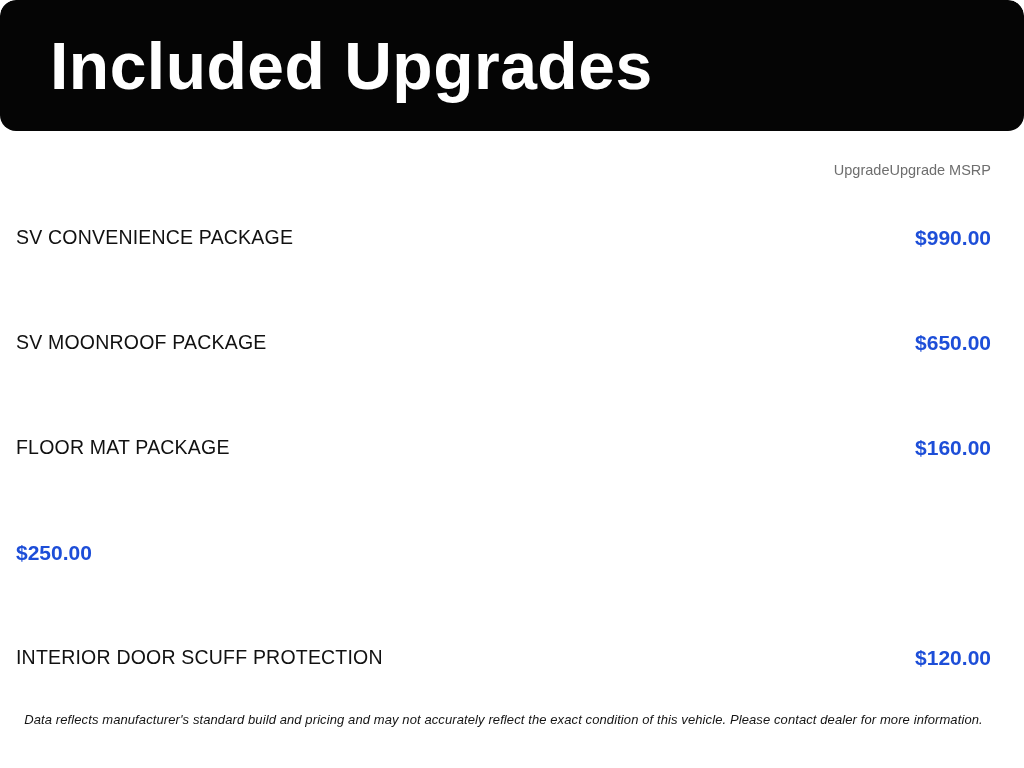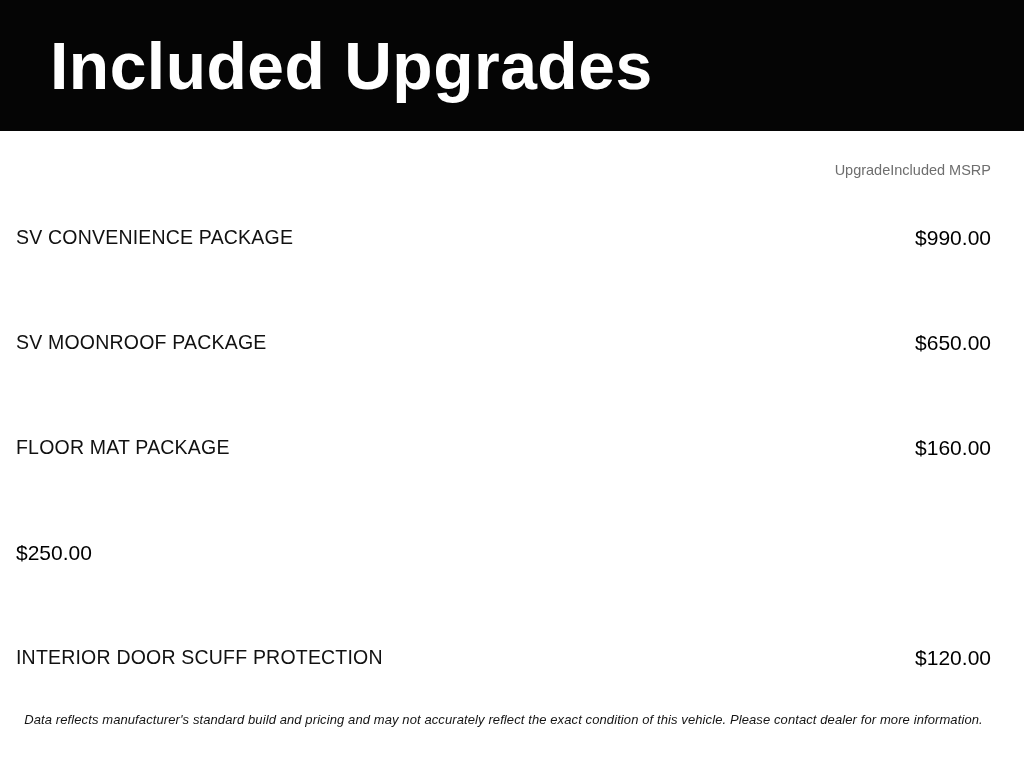--- a/index.html
+++ b/index.html
@@ -1,15 +1,15 @@
 <!DOCTYPE html>
 <html><head>
 <meta charset="utf-8">
 <style>
-  * { margin: 0; padding: 0; box-sizing: border-box; }
+  * { margin: 0; padding: 0; box-sizing: border-box; border-radius: 16px; }
   html, body { width: 1024px; height: 768px; background: #ffffff; }
   body { font-family: "Liberation Sans", sans-serif; overflow: hidden; }
 
   .page {
     width: 1024px;
     height: 768px;
     background: #ffffff;
     position: relative;
   }
 
@@ -53,22 +53,22 @@
   }
 
   .upgrade-name {
     font-size: 19.5px;
     color: #111111;
     letter-spacing: 0.2px;
   }
 
   .upgrade-price {
     font-size: 21px;
-    font-weight: normal;
-    color: #000000;
+    font-weight: bold;
+    color: #1d4ed8;
   }
 
   .disclaimer {
     margin-top: 2px;
     font-size: 13px;
     font-style: italic;
     color: #141414;
     letter-spacing: 0.1px;
     text-align: center;
   }
@@ -79,21 +79,21 @@
 <div class="page">
 
   <div class="header-bar">
     <div class="page-title">Included Upgrades</div>
   </div>
 
   <div class="content">
 
     <div class="col-headers">
       <span>Upgrade</span>
-      <span>Included MSRP</span>
+      <span>Upgrade MSRP</span>
     </div>
 
     <div class="rows">
 
       <div class="upgrade-row">
         <span class="upgrade-name">SV CONVENIENCE PACKAGE</span>
         <span class="upgrade-price">$990.00</span>
       </div>
 
       <div class="upgrade-row">

